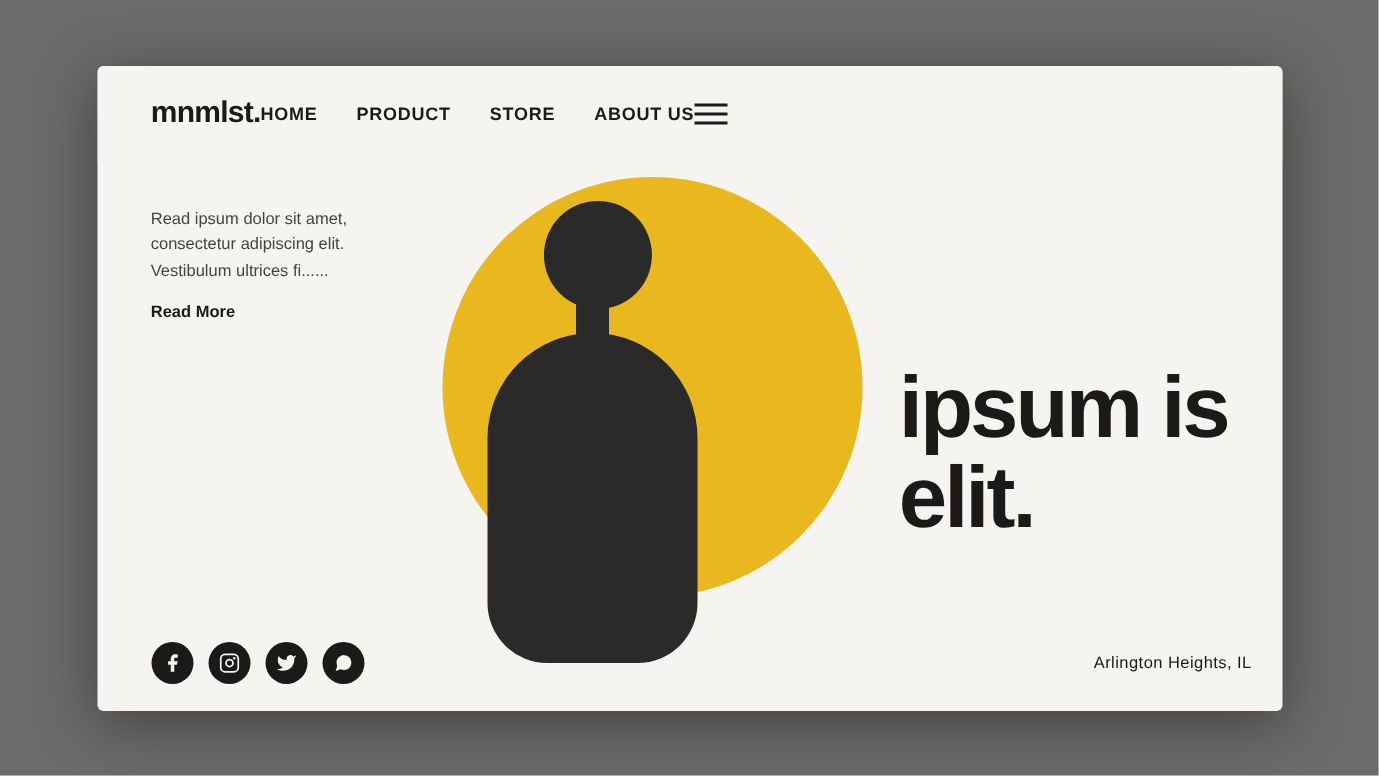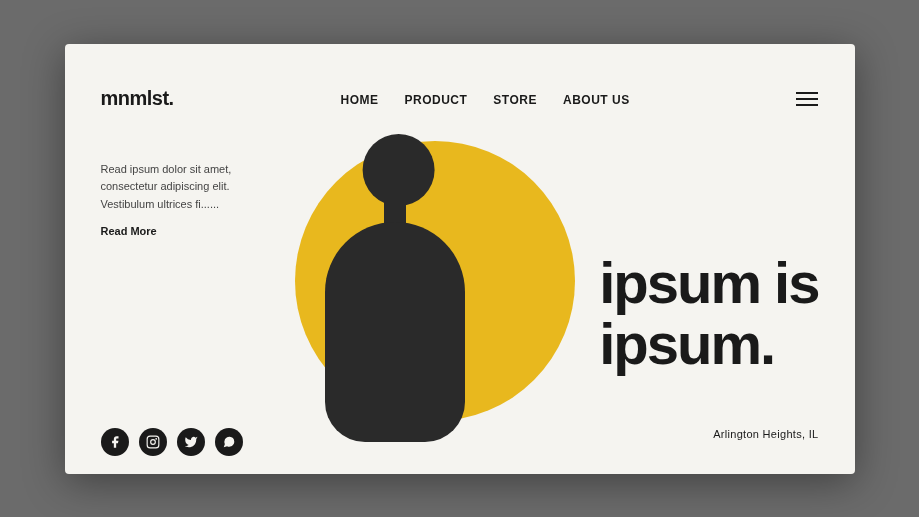--- a/index.html
+++ b/index.html
@@ -24,28 +24,27 @@
       position: relative;
       overflow: hidden;
       display: flex;
       flex-direction: column;
     }
 
     
     .navbar {
       display: flex;
       align-items: center;
-      justify-content: space-between;
+      justify-content: flex-start;
       padding: 0 36px;
       height: 64px;
       background: #f5f4f0;
       position: relative;
       z-index: 10;
       flex-shrink: 0;
-      margin-top: 23px;
     }
 
     .logo {
       font-size: 20px;
       font-weight: 800;
       color: #1a1a1a;
       letter-spacing: -0.5px;
     }
 
     .nav-links {
@@ -190,23 +189,23 @@
       color: #1a1a1a;
       cursor: pointer;
       text-decoration: none;
     }
 
     
     .hero-footer {
       position: absolute;
       bottom: 18px;
       left: 36px;
-      right: 36px;
-      display: flex;
-      align-items: flex-start;
+      right: 20px;
+      display: flex;
+      align-items: center;
       justify-content: space-between;
       z-index: 10;
     }
 
     .social-icons {
       display: flex;
       gap: 10px;
     }
 
     .social-icon {
@@ -268,21 +267,21 @@
     </div>
 
     <div class="hero-description">
       <p>Read ipsum dolor sit amet, consectetur adipiscing elit. Vestibulum ultrices fi......</p>
       <a href="#" class="read-more">Read More</a>
     </div>
 
     <div class="hero-text">
       <div class="hero-headline">
         <span>ipsum is</span><br>
-        <span>ipsum.</span>
+        <span>elit.</span>
       </div>
     </div>
 
     <div class="hero-footer">
       <div class="social-icons">
 
         <div class="social-icon">
           <svg viewBox="0 0 24 24">
             <path d="M18 2h-3a5 5 0 0 0-5 5v3H7v4h3v8h4v-8h3l1-4h-4V7a1 1 0 0 1 1-1h3z"></path>
           </svg>

